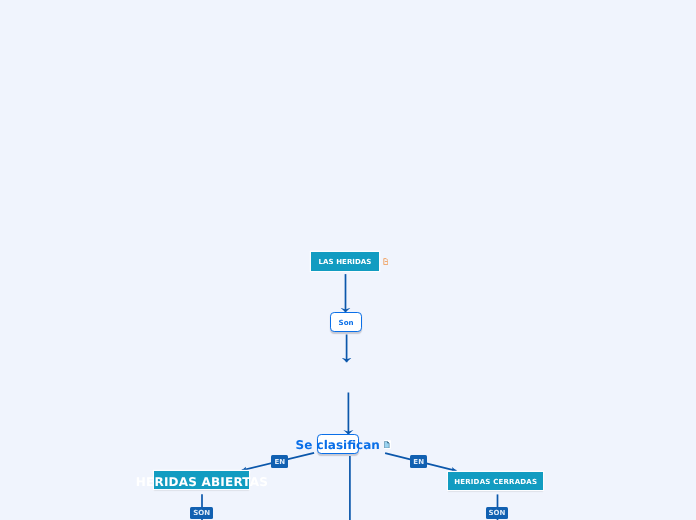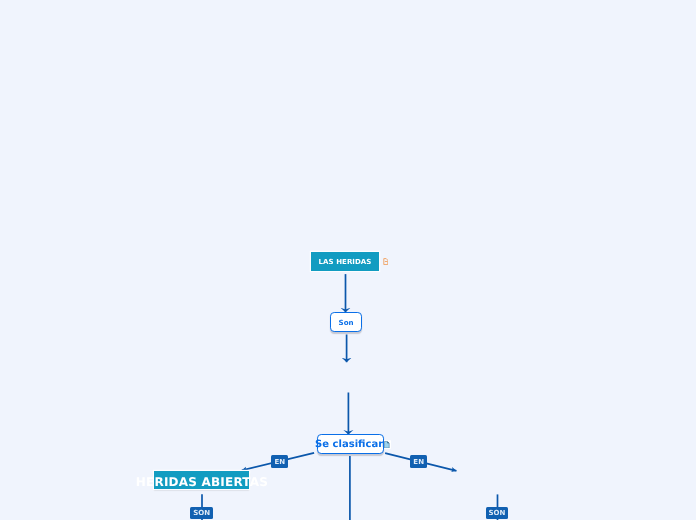--- a/index.html
+++ b/index.html
@@ -50,28 +50,31 @@
 
 <div class="node n-teal" style="left:310.7px;top:252px;width:68.6px;height:18.5px;font-size:7px;letter-spacing:0.05px;padding-left:0.05px;padding-top:1.5px;">
   <span>LAS HERIDAS</span>
 </div>
 
 <div class="node n-blueoutline" style="left:330.3px;top:312.2px;width:31.7px;height:19.7px;font-size:7.1px;">
   <span>Son</span>
 </div>
 
 
-<div class="node n-blueoutline" style="left:316.7px;top:434.3px;width:67px;height:19.5px;font-size:10px;padding-top:1.6px;">
+<div class="node n-blueoutline" style="left:316.7px;top:434.3px;width:42px;height:19.5px;font-size:12px;padding-top:1.6px;">
   <span>Se clasifican</span>
 </div>
 
 <div class="node n-teal shadowed" style="left:154.4px;top:471.1px;width:95px;height:18.4px;font-size:12px;letter-spacing:0.21px;padding-left:0.21px;padding-top:3.6px;">
   <span>HERIDAS ABIERTAS</span>
 </div>
 
+<div class="node n-teal shadowed" style="left:447.8px;top:471.6px;width:95.6px;height:18.9px;font-size:7px;letter-spacing:0.21px;padding-left:0.21px;padding-top:2.6px;">
+  <span>HERIDAS CERRADAS</span>
+</div>
 
 <div class="badge" style="left:271.3px;top:455.1px;width:16.8px;height:12.8px;font-size:7px;padding-top:1.2px;">
   <span>EN</span>
 </div>
 <div class="badge" style="left:410.4px;top:455px;width:16.6px;height:12.9px;font-size:7px;padding-top:1.2px;">
   <span>EN</span>
 </div>
 <div class="badge" style="left:190.3px;top:506.5px;width:22.6px;height:12px;font-size:7px;padding-top:1.0px;">
   <span>SON</span>
 </div>

